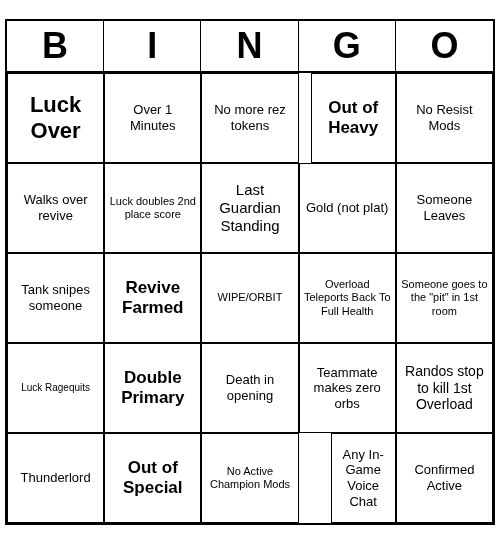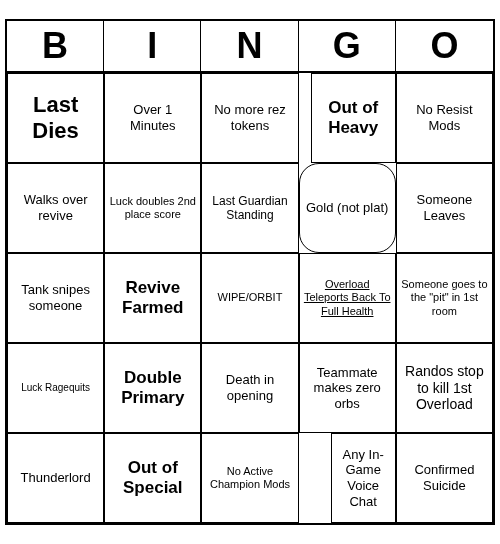--- a/index.html
+++ b/index.html
@@ -69,39 +69,39 @@
 
 <div class="bingo-card">
   <div class="bingo-header">
   <div class="bingo-letter">B</div>
       <div class="bingo-letter">I</div>
       <div class="bingo-letter">N</div>
       <div class="bingo-letter">G</div>
       <div class="bingo-letter">O</div>
     </div>
   <div class="bingo-grid">
-  <div class="bingo-cell" style="font-size: 22px; font-weight: bold;">Last Dies</div>
+  <div class="bingo-cell" style="font-size: 22px; font-weight: bold;">Luck Over</div>
       <div class="bingo-cell" style="font-size: 13px;">Over 1 Minutes</div>
       <div class="bingo-cell" style="font-size: 13px;">No more rez tokens</div>
       <div class="bingo-cell" style="font-size: 17px; font-weight: bold; margin-left: 12px;">Out of Heavy</div>
       <div class="bingo-cell" style="font-size: 13px;">No Resist Mods</div>
       <div class="bingo-cell" style="font-size: 13px;">Walks over revive</div>
       <div class="bingo-cell" style="font-size: 11px;">Luck doubles 2nd place score</div>
-      <div class="bingo-cell" style="font-size: 12px;">Last Guardian Standing</div>
-      <div class="bingo-cell" style="font-size: 13px; border-radius: 20px;">Gold (not plat)</div>
+      <div class="bingo-cell" style="font-size: 15px;">Last Guardian Standing</div>
+      <div class="bingo-cell" style="font-size: 13px;">Gold (not plat)</div>
       <div class="bingo-cell" style="font-size: 13px;">Someone Leaves</div>
       <div class="bingo-cell" style="font-size: 13px;">Tank snipes someone</div>
       <div class="bingo-cell" style="font-size: 17px; font-weight: bold;">Revive Farmed</div>
       <div class="bingo-cell" style="font-size: 11px;">WIPE/ORBIT</div>
-      <div class="bingo-cell" style="font-size: 11px; text-decoration: underline;">Overload Teleports Back To Full Health</div>
+      <div class="bingo-cell" style="font-size: 11px;">Overload Teleports Back To Full Health</div>
       <div class="bingo-cell" style="font-size: 11px;">Someone goes to the "pit" in 1st room</div>
       <div class="bingo-cell" style="font-size: 10px;">Luck Ragequits</div>
       <div class="bingo-cell" style="font-size: 17px; font-weight: bold;">Double Primary</div>
       <div class="bingo-cell" style="font-size: 13px;">Death in opening</div>
       <div class="bingo-cell" style="font-size: 13px;">Teammate makes zero orbs</div>
       <div class="bingo-cell" style="font-size: 14px;">Randos stop to kill 1st Overload</div>
       <div class="bingo-cell" style="font-size: 13px;">Thunderlord</div>
       <div class="bingo-cell" style="font-size: 17px; font-weight: bold;">Out of Special</div>
       <div class="bingo-cell" style="font-size: 11px;">No Active Champion Mods</div>
       <div class="bingo-cell" style="font-size: 13px; margin-left: 32px;">Any In-Game Voice Chat</div>
-      <div class="bingo-cell" style="font-size: 13px;">Confirmed Suicide</div>
+      <div class="bingo-cell" style="font-size: 13px;">Confirmed Active</div>
     </div>
 </div>
 
 </body></html>

